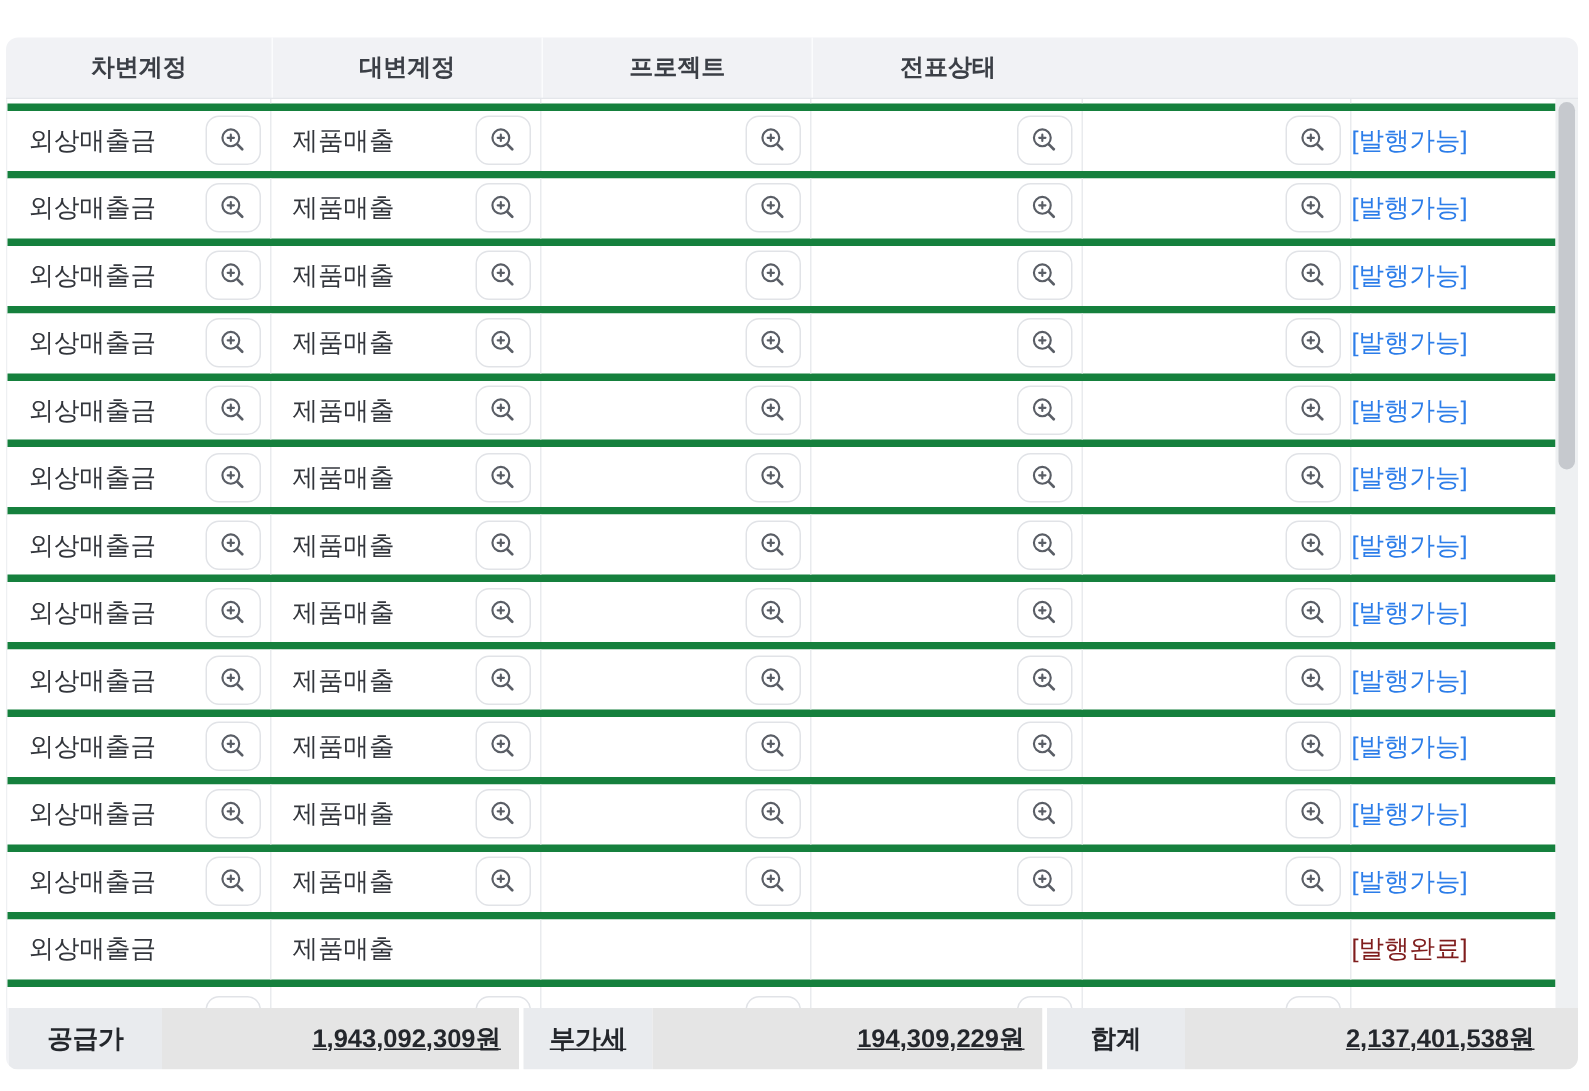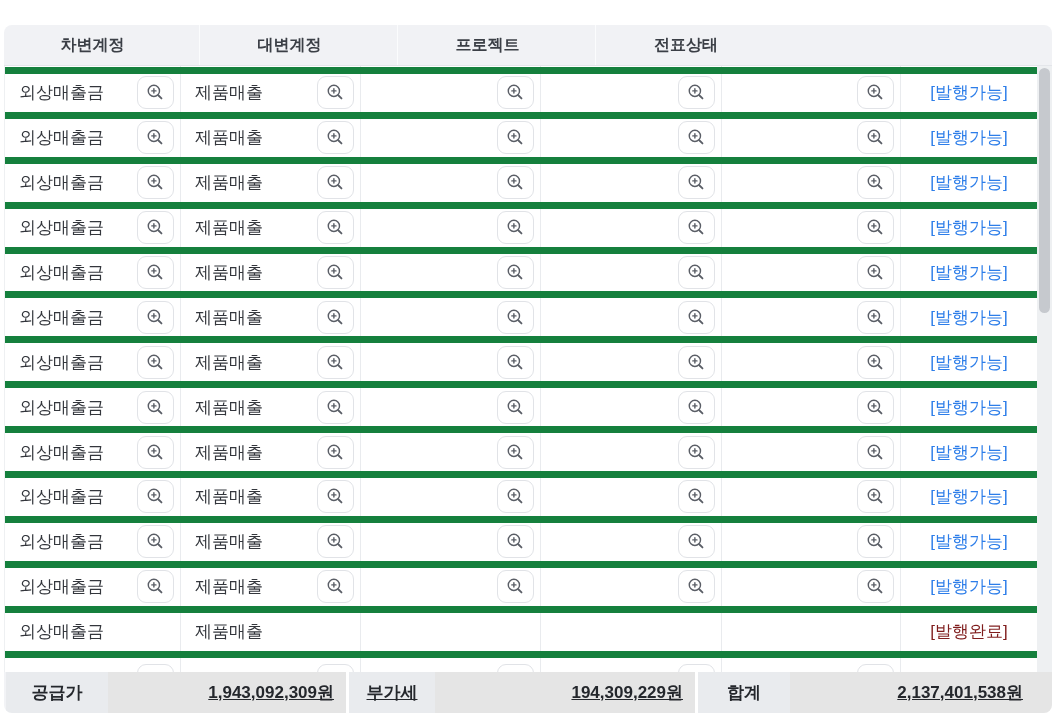--- a/index.html
+++ b/index.html
@@ -7,42 +7,42 @@
     width:1059px; height:727px; background:#ffffff; overflow:hidden;
     font-family:"Liberation Sans","DejaVu Sans",sans-serif;
     -webkit-font-smoothing:antialiased;
   }
   .card { position:absolute; left:4px; top:25px; width:1048px; height:688px; }
 
   
   .thead {
     display:grid; grid-template-columns:177px 180px 180px 181px 179px 136px 15px;
     height:41px; background:#f1f2f5; border-radius:8px 8px 0 0;
-    border-bottom:1px solid #e4e6ea; box-sizing:border-box;gap:18px;
+    border-bottom:1px solid #e4e6ea; box-sizing:border-box;
   }
   .th {
     display:flex; align-items:center; justify-content:center;
     font-weight:bold; font-size:16px; color:#3b3f46;
     border-left:1px solid #fbfcfd;
   }
   .th:first-child { border-left:none; }
   .th.spacer { border-left:none; }
 
   
   .tbody { position:relative; width:1033px; border-left:1px solid #eef0f2; box-sizing:border-box; }
   .row {
     display:grid; grid-template-columns:176px 180px 180px 181px 179px 136px;
-    height:44.9px; border-bottom:7px solid #15803d; background:#fff; box-sizing:border-box;
+    height:44.9px; border-bottom:5px solid #15803d; background:#fff; box-sizing:border-box;
   }
   .cell {
     display:flex; align-items:center;
     padding:0 6px 0 14px; border-right:1px solid #e9ebee; box-sizing:border-box;
     overflow:hidden;
   }
-  .cell.status { justify-content:center; border-right:none; padding:0; }
+  .cell.status { border-right:none; padding:0; }
   .txt { font-size:17px; color:#33363c; white-space:nowrap; }
   .lookup {
     width:37px; height:33px; flex:0 0 37px; margin-left:auto;
     border:1px solid #e1e3e7; border-radius:9px; background:#fff;
     display:flex; align-items:center; justify-content:center;
     padding:0; cursor:pointer;
   }
   .status-text { font-size:17px; }
   .status-issuable { color:#2c7de9; cursor:pointer; }
   .status-completed { color:#7f1d1d; }

